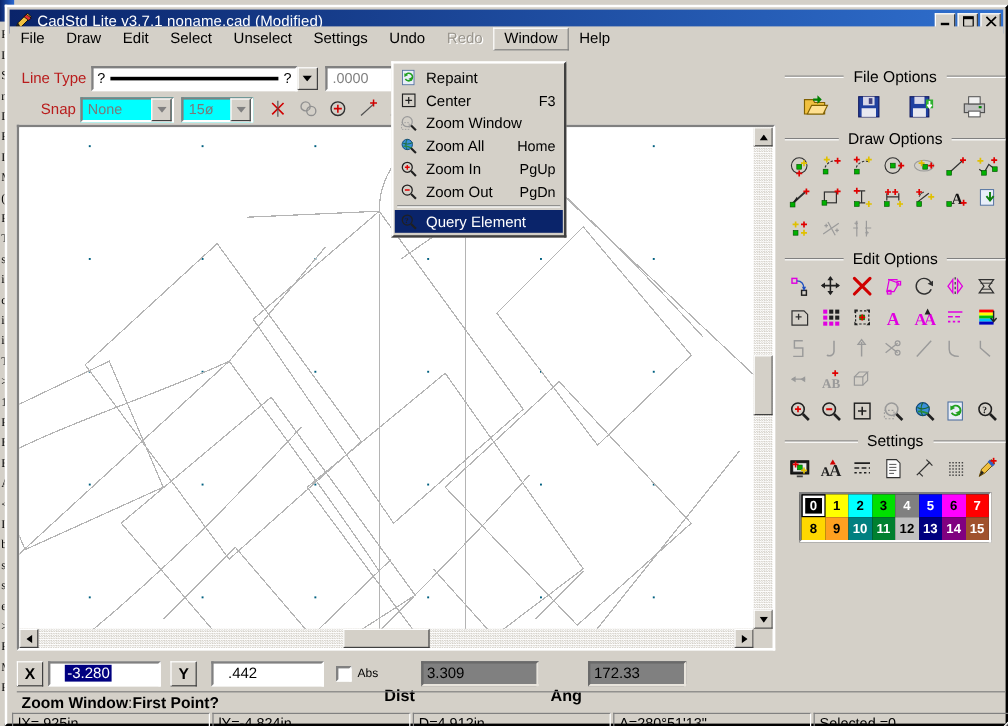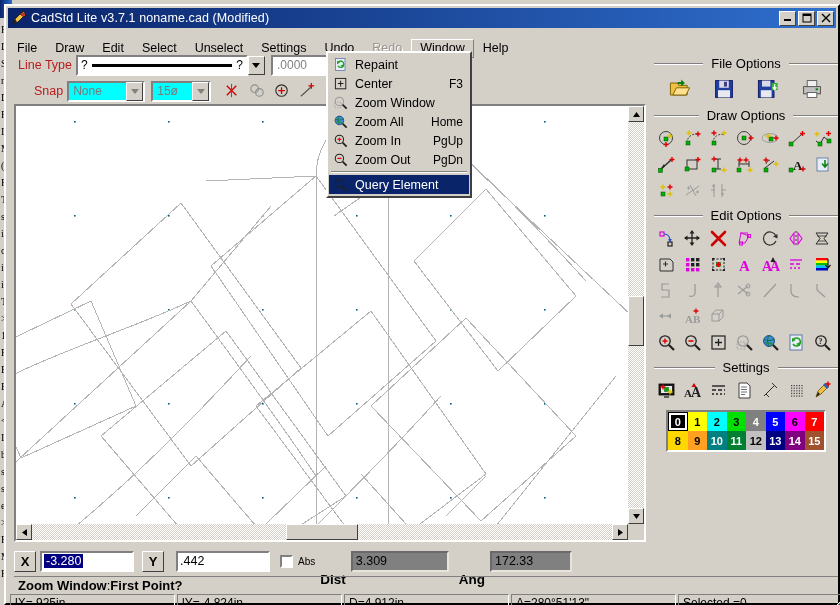--- a/index.html
+++ b/index.html
@@ -69,21 +69,21 @@
     border: 1px solid;
     border-top-color:#fff; border-left-color:#fff;
     border-right-color:#404040; border-bottom-color:#404040;
     display:flex; align-items:center; justify-content:center;
     font-size: 10px; font-family:"Liberation Sans",sans-serif;
     color:#000; line-height:1; padding-bottom:1px;
   }
 
   
   .menubar {
-    position: absolute; left: 2px; top: 32px;
+    position: absolute; left: 2px; top: 16px;
     width: 828px; height: 20px;
     display: flex; align-items: center;
     font-size: 12.5px;
     background: #d4d0c8;
   }
   .menu-item {
     padding: 2px 9px 3px 9px;
     color: #000; white-space: nowrap;
     font-family: "Liberation Sans", sans-serif;
   }
@@ -261,21 +261,21 @@
     border:1px solid; border-top-color:#fff;border-left-color:#fff;
     border-right-color:#404040;border-bottom-color:#404040;
     display:flex;align-items:center;justify-content:center;
     font-size: 13px; font-weight:bold; color:#000;
     font-family:"Liberation Sans",sans-serif;
   }
   .cfield {
     height: 21px; background:#fff;
     border:2px solid; border-top-color:#808080;border-left-color:#808080;
     border-right-color:#fff;border-bottom-color:#fff;
-    display:flex;align-items:center; padding-left:2px;
+    display:flex;align-items:center; padding-left:12px;
     font-size:12.5px; color:#000; font-family:"Liberation Sans",sans-serif;
   }
   .cfield .selval {
     background:#000080; color:#fff; padding:0 2px;
   }
   .grayfield {
     height: 21px; background:#808080;
     border:2px solid; border-top-color:#6a6a6a;border-left-color:#6a6a6a;
     border-right-color:#e8e4dc;border-bottom-color:#e8e4dc;
     display:flex;align-items:center;padding-left:3px;

